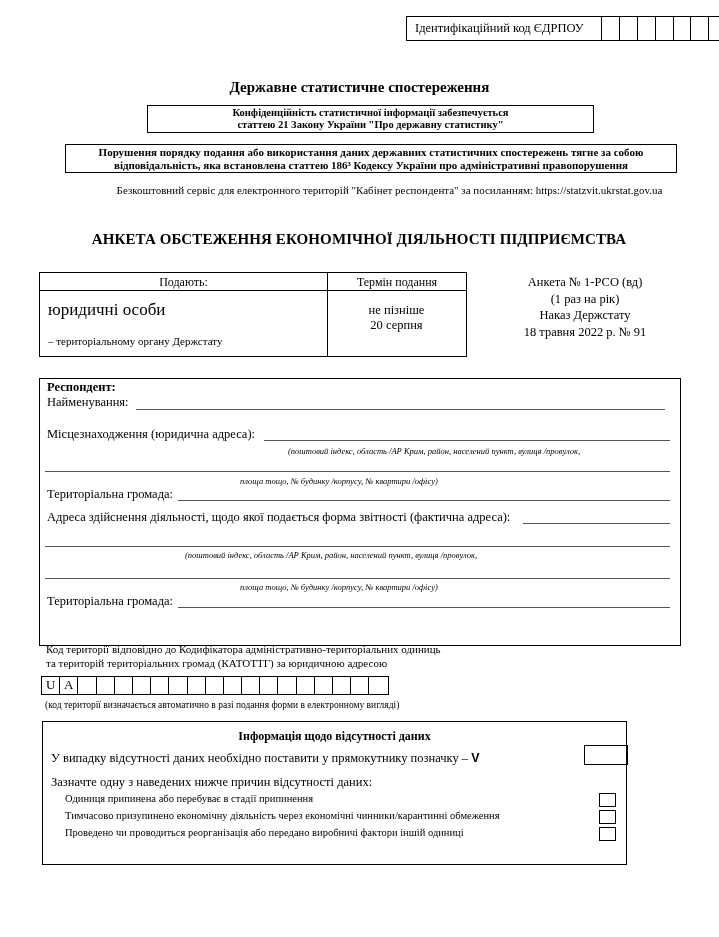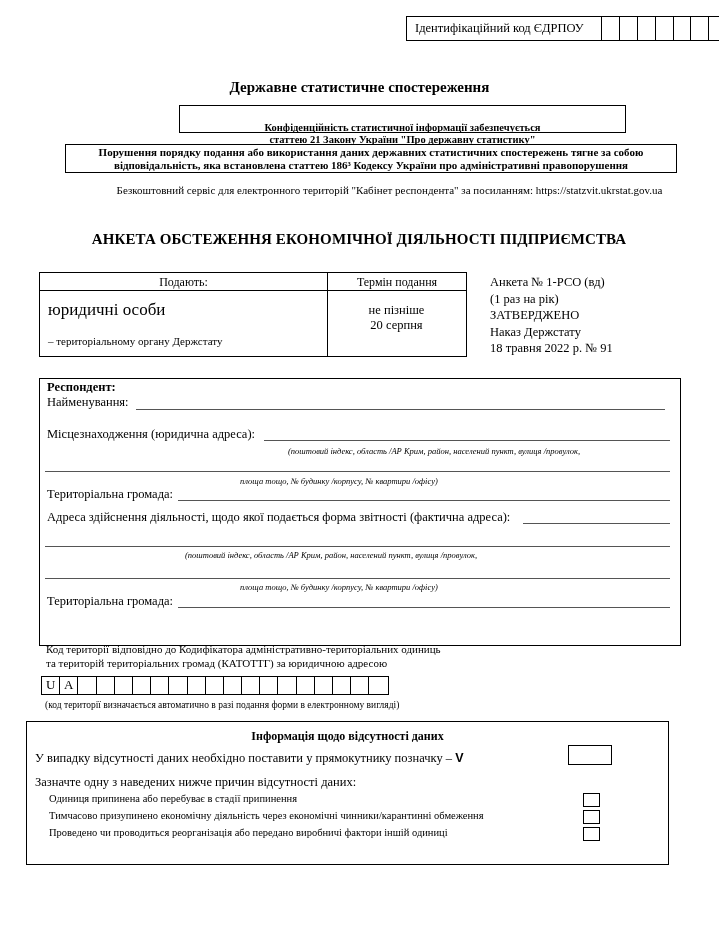--- a/index.html
+++ b/index.html
@@ -8,55 +8,55 @@
     .abs { position: absolute; }
 
     
     #edrpou { left: 406px; top: 16px; width: 339px; height: 25px; display: flex; border: 1.5px solid #000; }
     #edrpou .lbl { width: 195px; font-size: 12.5px; display: flex; align-items: center; padding-left: 8px; border-right: 1px solid #000; }
     #edrpou .cell { flex: 1; border-right: 1px solid #000; }
     #edrpou .cell:last-child { border-right: none; }
 
     #obs-title { left: 0; width: 719px; top: 79px; text-align: center; font-weight: bold; font-size: 15px; }
 
-    #conf-box { left: 147px; top: 105px; width: 447px; height: 28px; border: 1.5px solid #000; text-align: center; font-weight: bold; font-size: 10.5px; line-height: 12px; padding-top: 16px; margin-left: 32px; }
+    #conf-box { left: 147px; top: 105px; width: 447px; height: 28px; border: 1.5px solid #000; text-align: center; font-weight: bold; font-size: 10.5px; line-height: 12px; padding-top: 1px; }
 
     #penalty-box { left: 65px; top: 144px; width: 612px; height: 29px; border: 1.5px solid #000; text-align: center; font-weight: bold; font-size: 11px; line-height: 13px; padding-top: 1px; }
 
     #service { left: 0; width: 719px; top: 184px; text-align: center; font-size: 11px; padding-left: 60px; }
 
     #main-title { left: 0; width: 718px; top: 231px; text-align: center; font-weight: bold; font-size: 15px; letter-spacing: 0.1px; }
 
     
     #submit-table { left: 39px; top: 272px; width: 428px; height: 85px; border: 1.5px solid #000; }
     #submit-table .hdr { position: absolute; top: 0; height: 18px; border-bottom: 1px solid #000; font-size: 12px; text-align: center; line-height: 18px; }
     #submit-table .col1 { left: 0; width: 287px; }
     #submit-table .col2 { left: 287px; width: 139px; border-left: 1px solid #000; }
     #submit-table .vline { position: absolute; left: 287px; top: 18px; bottom: 0; border-left: 1px solid #000; }
     #submit-table .t1 { position: absolute; left: 8px; top: 27px; font-size: 17px; }
     #submit-table .t2 { position: absolute; left: 8px; top: 62px; font-size: 11px; }
     #submit-table .term { position: absolute; left: 287px; width: 139px; top: 30px; text-align: center; font-size: 12.5px; line-height: 15px; }
 
-    #approval { left: 490px; width: 190px; top: 274px; text-align: left; font-size: 12.5px; line-height: 16.5px; }
+    #approval { left: 490px; width: 190px; top: 274px; text-align: center; font-size: 12.5px; line-height: 16.5px; }
 
     
     #respondent { left: 39px; top: 378px; width: 642px; height: 268px; border: 1.5px solid #000; }
     .rl { position: absolute; font-size: 12.5px; white-space: nowrap; }
     .ul { position: absolute; border-bottom: 1px solid #555; height: 1px; }
     .hint { position: absolute; font-style: italic; font-size: 8.5px; white-space: nowrap; }
 
     
     #katottg-label { left: 46px; top: 642px; font-size: 11px; line-height: 14px; }
     #katottg { left: 41px; top: 676px; height: 19px; display: flex; border: 1.5px solid #000; }
     #katottg .c { width: 18.2px; height: 100%; border-right: 1px solid #000; font-size: 13px; text-align: center; line-height: 16px; }
     #katottg .c:last-child { border-right: none; }
     #katottg-note { left: 45px; top: 700px; font-size: 9.5px; }
 
     
-    #absence { left: 26px; top: 721px; width: 643px; height: 144px; border: 1.5px solid #000; }
+    #absence { left: 42px; top: 721px; width: 585px; height: 144px; border: 1.5px solid #000; }
     #absence .title { position: absolute; left: 0; width: 100%; top: 7px; text-align: center; font-weight: bold; font-size: 12px; }
     #absence .line1 { position: absolute; left: 8px; top: 29px; font-size: 12.5px; }
     #absence .line1 b { font-family: "Liberation Sans", sans-serif; font-weight: bold; }
     #absence .big-box { position: absolute; left: 541px; top: 23px; width: 44px; height: 20px; border: 1.5px solid #000; }
     #absence .line2 { position: absolute; left: 8px; top: 53px; font-size: 12.5px; }
     #absence .reason { position: absolute; left: 22px; font-size: 10.5px; }
     #absence .cb { position: absolute; left: 556px; width: 17px; height: 14px; border: 1.3px solid #000; }
   </style>
 </head>
 <body>
@@ -97,21 +97,20 @@
   <div class="t2">– територіальному органу Держстату</div>
   <div class="term">
     <div>не пізніше</div>
     <div>20 серпня</div>
   </div>
 </div>
 
 <div id="approval" class="abs">
   <div>Анкета № 1-РСО (вд)</div>
   <div>(1 раз на рік)</div>
-  <div>ЗАТВЕРДЖЕНО</div>
   <div>Наказ Держстату</div>
   <div>18 травня 2022 р. № 91</div>
 </div>
 
 <div id="respondent" class="abs">
   <div class="rl" style="left:7px; top:1px; font-weight:bold;">Респондент:</div>
 
   <div class="rl" style="left:7px; top:16px;">Найменування:</div>
   <div class="ul" style="left:96px; width:529px; top:30px;"></div>
 

